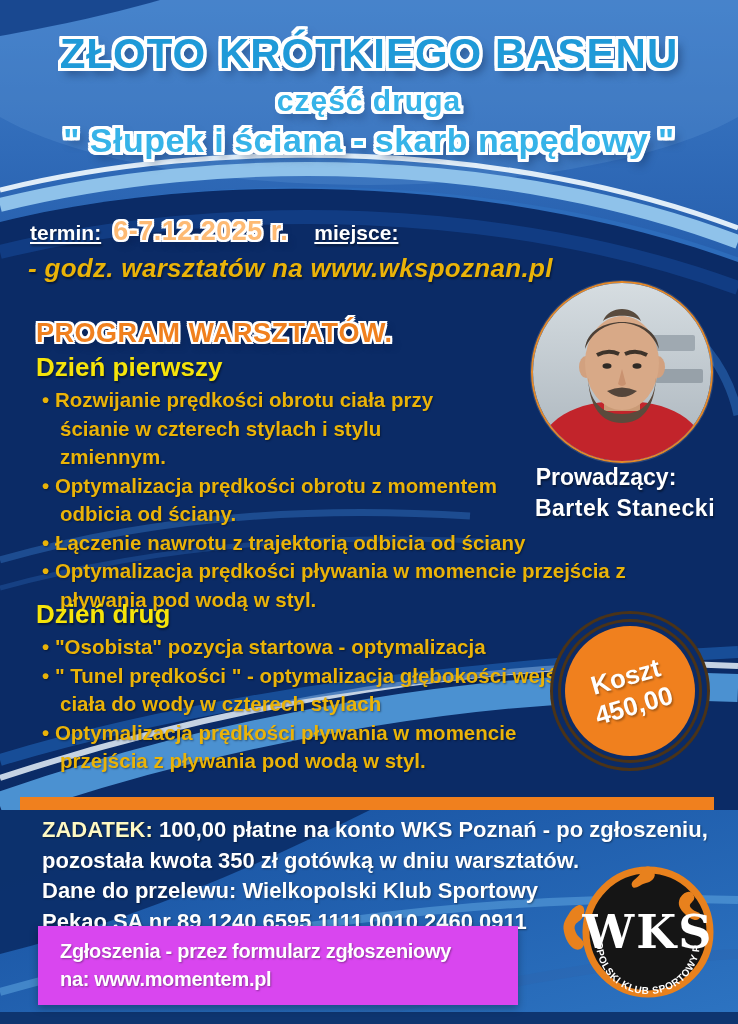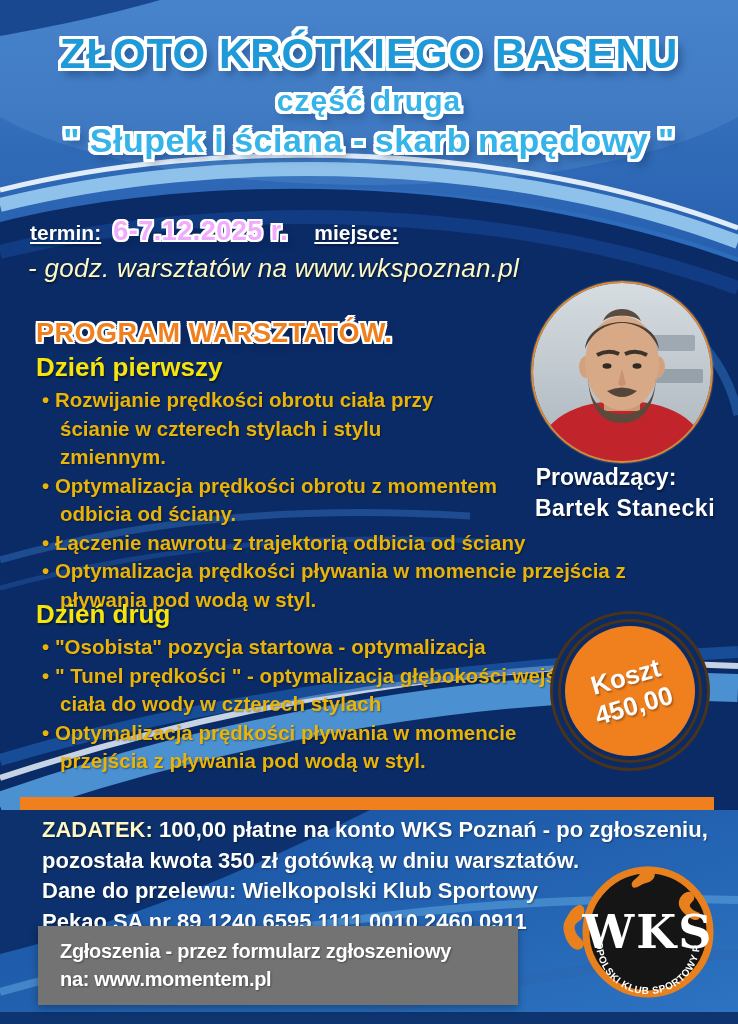--- a/index.html
+++ b/index.html
@@ -27,23 +27,23 @@
     -3px -2px 0 #fff, 3px -2px 0 #fff, -3px 2px 0 #fff, 3px 2px 0 #fff,
      5px 6px 9px rgba(8,25,60,.5);}
   .soft{text-shadow:1px 2px 2px rgba(0,0,0,.45);}
 
   .title{top:30px;font-size:42px;letter-spacing:1px;color:#1F9AD8;}
   .subtitle{top:84px;font-size:30px;color:#36B3E8;letter-spacing:1px;}
   .quote{top:121px;font-size:34px;color:#36B3E8;letter-spacing:.5px;}
 
   .info-row{top:216px;left:30px;width:702px;display:flex;align-items:baseline;gap:12px;white-space:nowrap;}
   .info-label{font-size:21px;color:#fff;font-weight:bold;text-decoration:underline;}
-  .info-value{font-size:27px;color:#f0abfc;font-weight:bold;letter-spacing:.5px;text-align:right;}
+  .info-value{font-size:27px;color:#fdba74;font-weight:bold;letter-spacing:.5px;text-align:right;}
   .gap-l{margin-left:14px;}
-  .hours{top:253px;left:28px;font-size:26px;color:#fef9c3;font-weight:normal;font-style:italic;letter-spacing:.3px;}
+  .hours{top:253px;left:28px;font-size:26px;color:#eab308;font-weight:bold;font-style:italic;letter-spacing:.3px;}
 
   .prog-h{top:318px;left:36px;font-size:27px;color:#F0801E;letter-spacing:.5px;}
   .day-h{top:352px;left:36px;font-size:26px;color:#F6E40A;}
   .day2-h{top:599px;left:36px;font-size:26px;color:#F6E40A;}
 
   ul.prog{margin:0;padding:0;list-style:none;}
   ul.prog li{
     color:#eab308;font-weight:bold;font-size:20.5px;line-height:28.5px;
     padding-left:18px;text-indent:-18px;text-shadow:1px 1px 2px rgba(0,0,0,.4);
   }
@@ -68,21 +68,21 @@
     box-shadow:0 0 0 4px #0B2B66,0 0 0 7px #4a3318,0 0 0 12px #0B2B66,0 0 0 15px #4a3318;}
   .badge-inner{transform:rotate(-16deg);text-align:center;color:#fff;font-weight:bold;
     font-size:26px;line-height:30px;text-shadow:1px 2px 2px rgba(0,0,0,.3);}
 
   .orange-bar{left:20px;top:797px;width:694px;height:13px;background:#F0801E;}
 
   .payment{left:42px;top:815px;font-size:22px;font-weight:bold;line-height:30.5px;color:#fff;
     text-shadow:1px 1px 2px rgba(0,0,0,.4);}
   .deposit-label{color:#fef9c3;text-shadow:1px 1px 2px rgba(0,0,0,.5);}
 
-  .signup{left:38px;top:926px;width:444px;background:#737373;padding:11px 14px 12px 22px;
+  .signup{left:38px;top:926px;width:444px;background:#d946ef;padding:11px 14px 12px 22px;
     font-size:20px;font-weight:bold;line-height:28px;color:#fff;letter-spacing:-0.3px;
     text-shadow:1px 1px 2px rgba(0,0,0,.35);box-shadow:0 3px 8px rgba(0,0,0,.3);}
 
   .logo{left:552px;top:846px;width:184px;height:176px;}
 </style>
 </head>
 <body>
 
 <svg class="abs" style="left:0;top:0;z-index:0;" width="738" height="1024" viewBox="0 0 738 1024">
   <defs>

